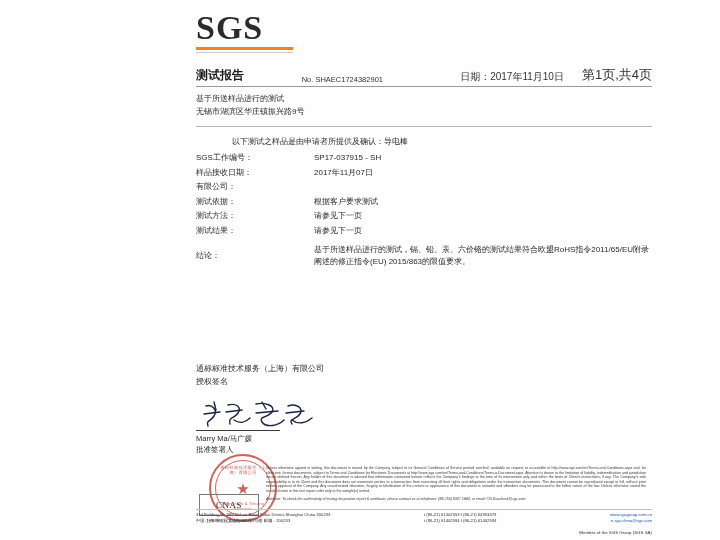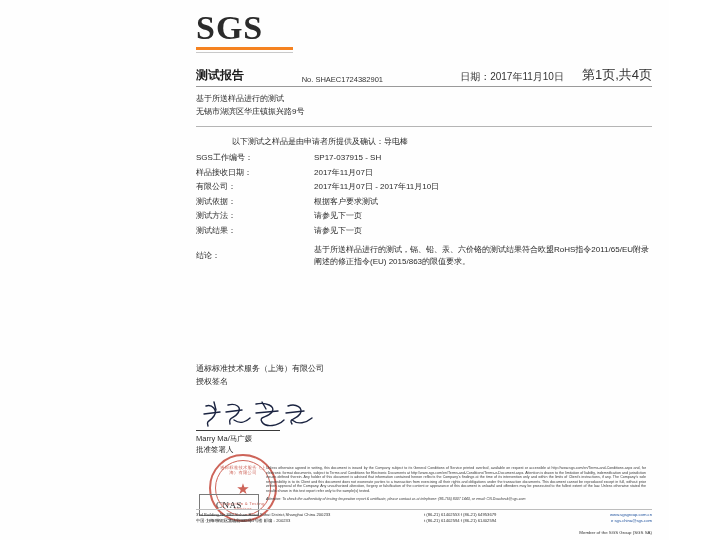--- a/index.html
+++ b/index.html
@@ -339,21 +339,20 @@
     <div class="info-row">
       <div class="info-label">SGS工作编号：</div>
       <div class="info-value">SP17-037915 - SH</div>
     </div>
     <div class="info-row">
       <div class="info-label">样品接收日期：</div>
       <div class="info-value">2017年11月07日</div>
     </div>
     <div class="info-row">
       <div class="info-label">有限公司：</div>
-      <div class="info-value">2017年11月07日 - 2017年11月10日</div>
     </div>
     <div class="info-row">
       <div class="info-label">测试依据：</div>
       <div class="info-value">根据客户要求测试</div>
     </div>
     <div class="info-row">
       <div class="info-label">测试方法：</div>
       <div class="info-value">请参见下一页</div>
     </div>
     <div class="info-row">

